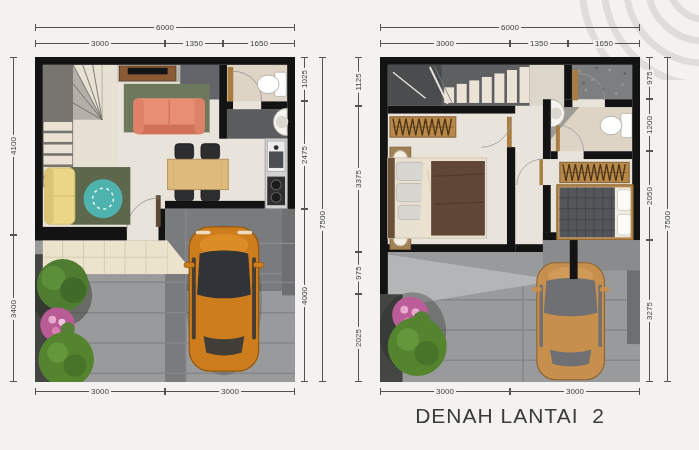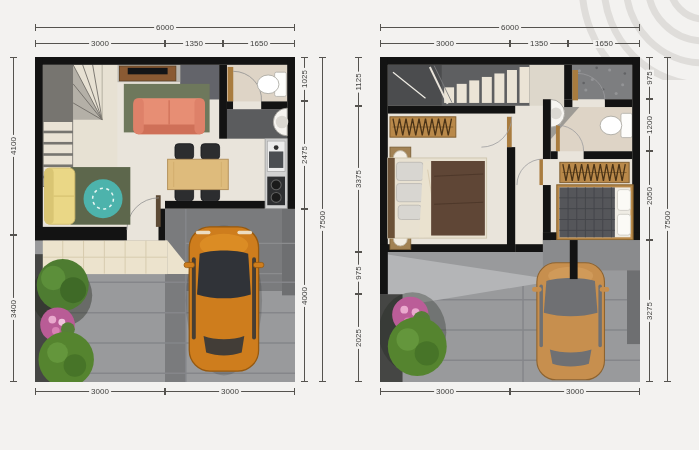--- a/index.html
+++ b/index.html
@@ -506,14 +506,15 @@
       <i class="tk l"></i>
       <i class="tk r"></i>
       <span class="lab">3000</span>
     </div>
   <div class="dimh" style="left:510px;top:387px;width:130px">
       <i class="tk l"></i>
       <i class="tk r"></i>
       <span class="lab">3000</span>
     </div>
 
+  <div class="plan-title" style="left:380px;top:404px;width:260px">DENAH LANTAI  2</div>
 
 </div>
 
 </body></html>

